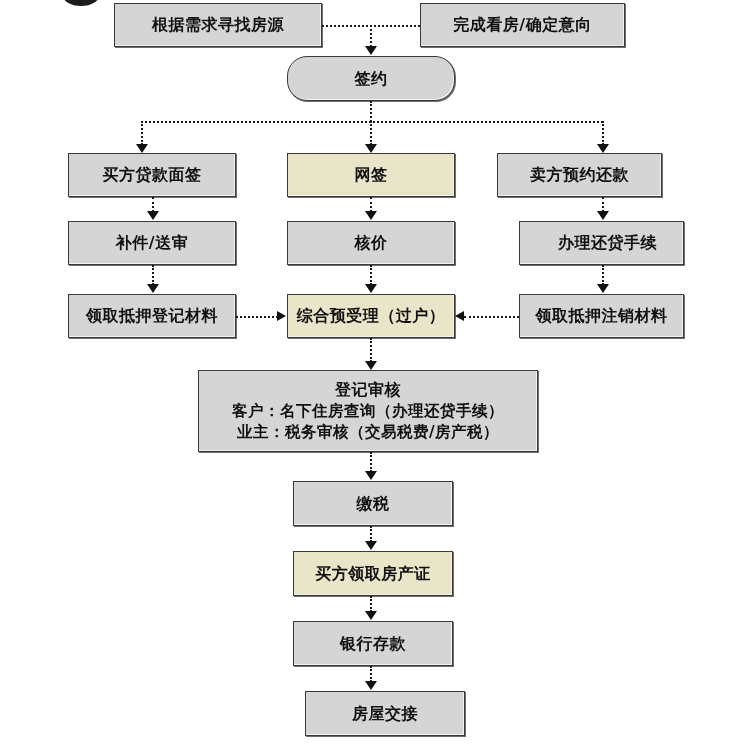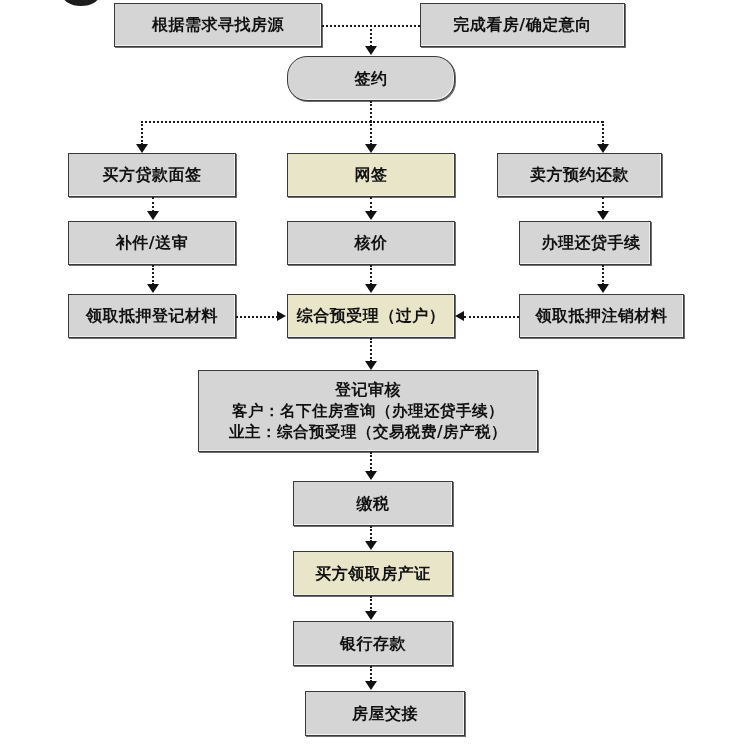--- a/index.html
+++ b/index.html
@@ -141,21 +141,21 @@
   <div class="conn-v" style="left:370px; top:197px; height:15px;"></div>
   <div class="arrow down" style="left:365px; top:211px;"></div>
 
   <div class="conn-v" style="left:602px; top:197px; height:15px;"></div>
   <div class="arrow down" style="left:597px; top:211px;"></div>
 
   <div class="node" style="left:68px; top:221px; width:168px; height:44px;">补件/送审</div>
 
   <div class="node" style="left:287px; top:221px; width:168px; height:44px;">核价</div>
 
-  <div class="node" style="left:519px; top:221px; width:132px; height:44px;padding-left:12px;">办理还贷手续</div>
+  <div class="node" style="left:519px; top:221px; width:165px; height:44px;padding-left:12px;">办理还贷手续</div>
 
   <div class="conn-v" style="left:152px; top:265px; height:20px;"></div>
   <div class="arrow down" style="left:147px; top:284px;"></div>
 
   <div class="conn-v" style="left:370px; top:265px; height:20px;"></div>
   <div class="arrow down" style="left:365px; top:284px;"></div>
 
   <div class="conn-v" style="left:602px; top:265px; height:20px;"></div>
   <div class="arrow down" style="left:597px; top:284px;"></div>
 
@@ -170,21 +170,21 @@
 
   <div class="conn-h" style="left:464px; top:316px; width:55px;"></div>
   <div class="arrow left" style="left:455px; top:311px;"></div>
 
   <div class="conn-v" style="left:370px; top:338px; height:24px;"></div>
   <div class="arrow down" style="left:365px; top:361px;"></div>
 
   <div class="node multiline" style="left:198px; top:370px; width:340px; height:82px;">
     <span class="ln title">登记审核</span>
     <span class="ln sub">客户：名下住房查询（办理还贷手续）</span>
-    <span class="ln sub">业主：综合预受理（交易税费/房产税）</span>
+    <span class="ln sub">业主：税务审核（交易税费/房产税）</span>
   </div>
 
   <div class="conn-v" style="left:370px; top:452px; height:20px;"></div>
   <div class="arrow down" style="left:365px; top:471px;"></div>
 
   <div class="node" style="left:293px; top:481px; width:160px; height:45px;">缴税</div>
 
   <div class="conn-v" style="left:370px; top:526px; height:16px;"></div>
   <div class="arrow down" style="left:365px; top:541px;"></div>
 

